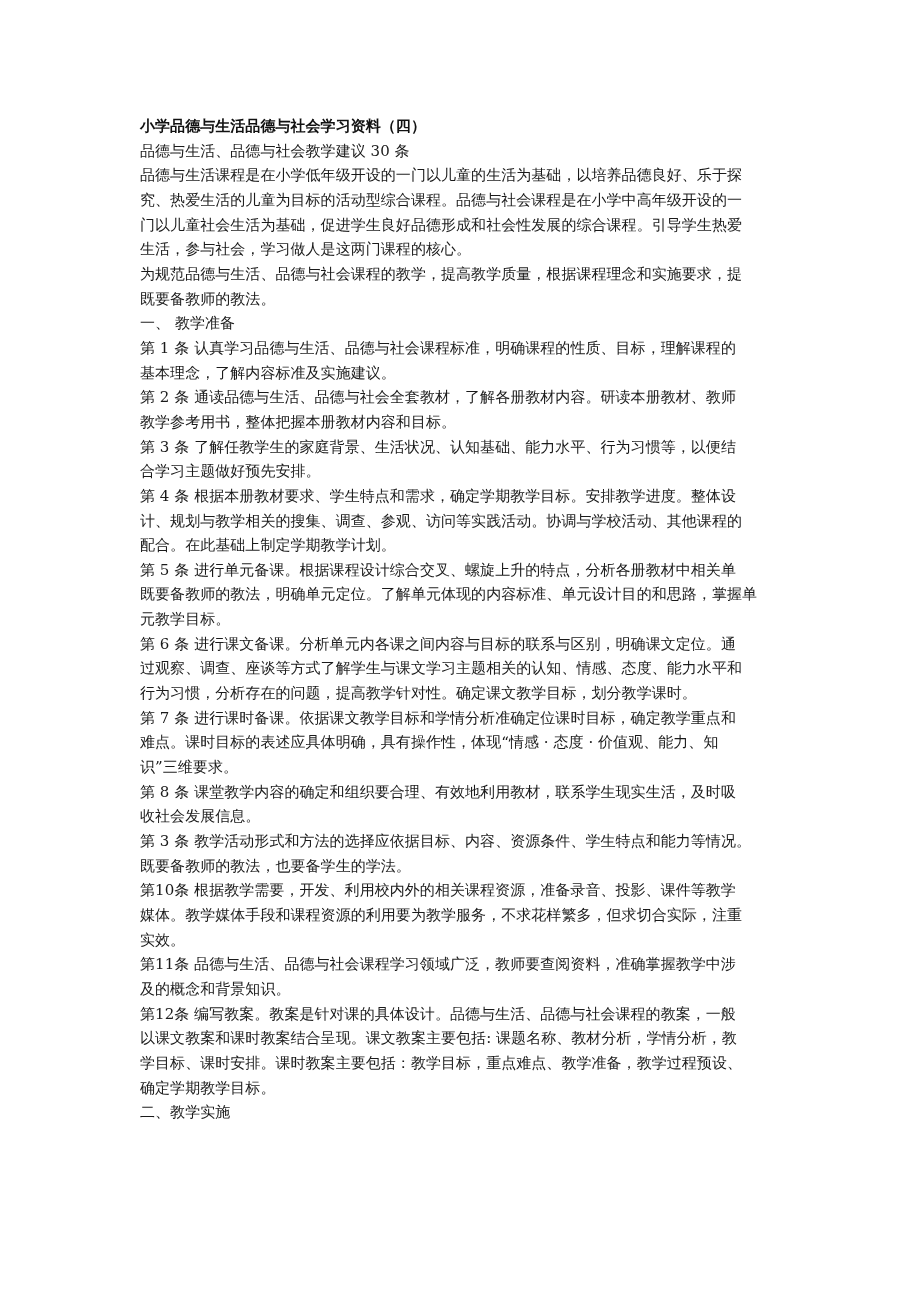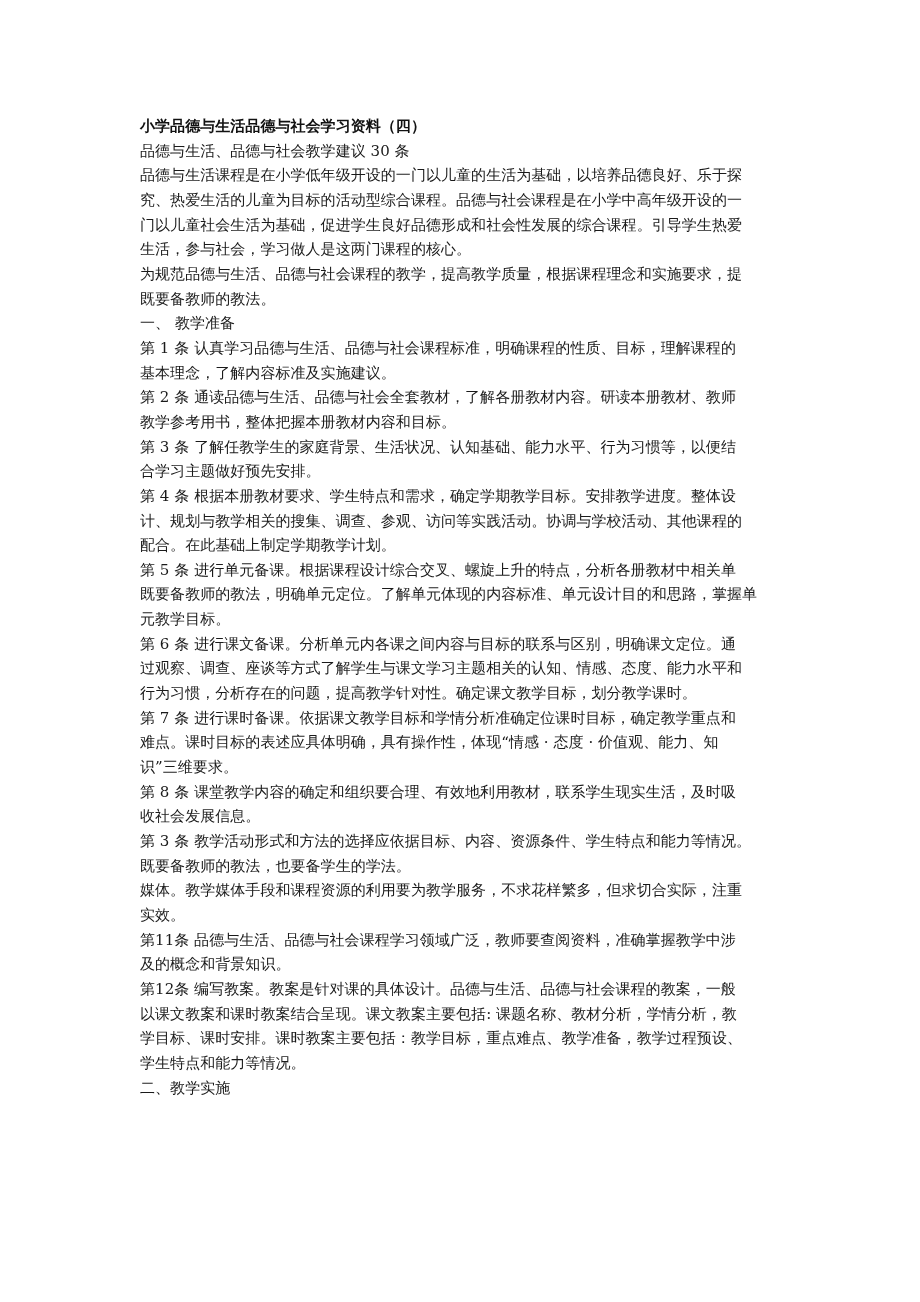--- a/index.html
+++ b/index.html
@@ -62,22 +62,23 @@
   <div class="line">第 6 条 进行课文备课。分析单元内各课之间内容与目标的联系与区别，明确课文定位。通</div>
   <div class="line">过观察、调查、座谈等方式了解学生与课文学习主题相关的认知、情感、态度、能力水平和</div>
   <div class="line">行为习惯，分析存在的问题，提高教学针对性。确定课文教学目标，划分教学课时。</div>
   <div class="line">第 7 条 进行课时备课。依据课文教学目标和学情分析准确定位课时目标，确定教学重点和</div>
   <div class="line">难点。课时目标的表述应具体明确，具有操作性，体现“情感 · 态度 · 价值观、能力、知</div>
   <div class="line">识”三维要求。</div>
   <div class="line">第 8 条 课堂教学内容的确定和组织要合理、有效地利用教材，联系学生现实生活，及时吸</div>
   <div class="line">收社会发展信息。</div>
   <div class="line">第 3 条 教学活动形式和方法的选择应依据目标、内容、资源条件、学生特点和能力等情况。</div>
   <div class="line">既要备教师的教法，也要备学生的学法。</div>
+  <div class="line">第10条 根据教学需要，开发、利用校内外的相关课程资源，准备录音、投影、课件等教学</div>
   <div class="line">媒体。教学媒体手段和课程资源的利用要为教学服务，不求花样繁多，但求切合实际，注重</div>
   <div class="line">实效。</div>
   <div class="line">第11条 品德与生活、品德与社会课程学习领域广泛，教师要查阅资料，准确掌握教学中涉</div>
   <div class="line">及的概念和背景知识。</div>
   <div class="line">第12条 编写教案。教案是针对课的具体设计。品德与生活、品德与社会课程的教案，一般</div>
   <div class="line">以课文教案和课时教案结合呈现。课文教案主要包括: 课题名称、教材分析，学情分析，教</div>
   <div class="line">学目标、课时安排。课时教案主要包括：教学目标，重点难点、教学准备，教学过程预设、</div>
-  <div class="line">学生特点和能力等情况。</div>
+  <div class="line">确定学期教学目标。</div>
   <div class="line">二、教学实施</div>
 </div>
 
 </body></html>

